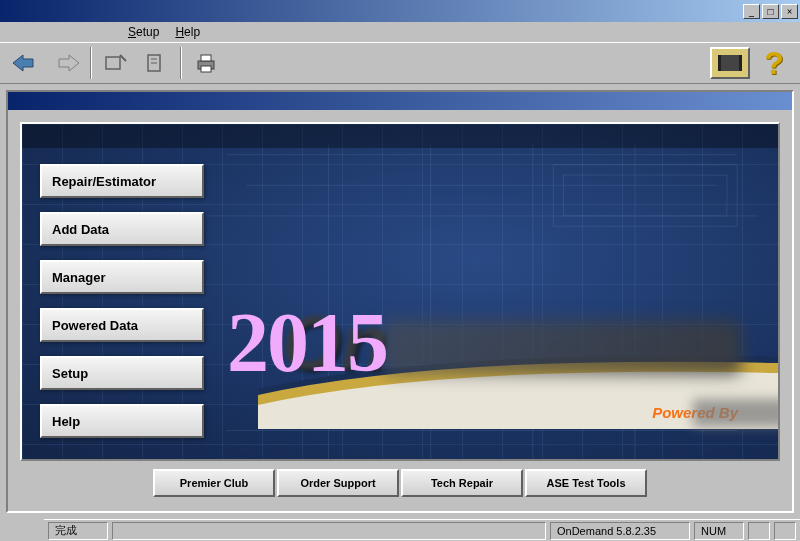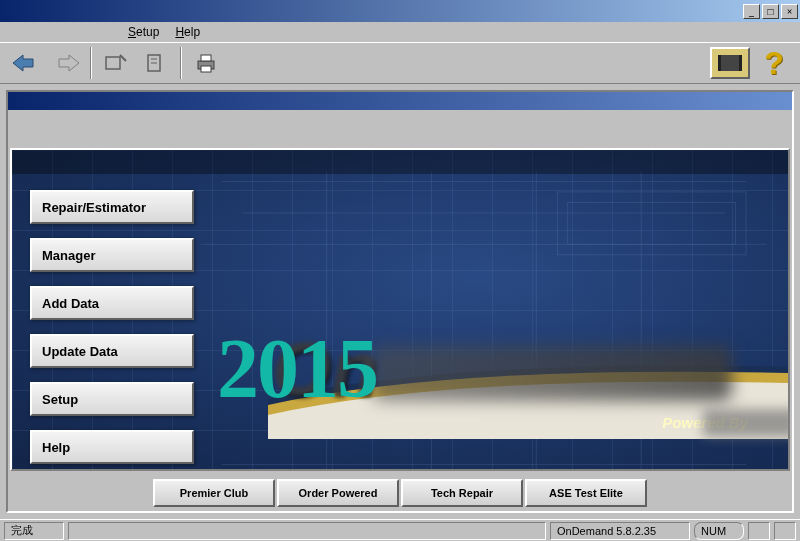--- a/index.html
+++ b/index.html
@@ -18,54 +18,54 @@
 .toolbar { height: 42px; background: #c0c0c0; display: flex; align-items: center; padding: 0 8px; border-top: 1px solid #fff; border-bottom: 1px solid #808080; }
 .toolbar-group { display: flex; align-items: center; gap: 4px; }
 .toolbar-sep { width: 2px; height: 32px; border-left: 1px solid #808080; border-right: 1px solid #fff; margin: 0 6px; }
 .toolbar-icon { width: 36px; height: 32px; display: flex; align-items: center; justify-content: center; cursor: pointer; }
 .toolbar-right { margin-left: auto; display: flex; gap: 6px; }
 
 .content-wrap { flex: 1; padding: 6px; background: #c0c0c0; }
 .inner-window { width: 100%; height: 100%; border: 2px solid; border-color: #808080 #fff #fff #808080; background: #c0c0c0; display: flex; flex-direction: column; }
 .inner-title { height: 18px; background: linear-gradient(to right, #08246b, #6a8fd0); }
 
-.main-panel { flex: 1; background: #c0c0c0; padding: 2px; display: flex; flex-direction: column; margin-top: 36px; }
+.main-panel { flex: 1; background: #c0c0c0; padding: 12px; display: flex; flex-direction: column; }
 .viewport { flex: 1; border: 2px solid; border-color: #fff #808080 #808080 #fff; background: #1e3a6e; position: relative; overflow: hidden; }
 
 .tech-bg { position: absolute; inset: 0; background:
   linear-gradient(rgba(100,140,200,0.15) 1px, transparent 1px) 0 0 / 40px 40px,
   linear-gradient(90deg, rgba(100,140,200,0.15) 1px, transparent 1px) 0 0 / 40px 40px,
   radial-gradient(ellipse at 60% 40%, #2a4a85 0%, #1a3260 60%, #132548 100%);
 }
 .tech-lines { position: absolute; inset: 0; opacity: 0.25; }
 
 .sidebar-buttons { position: absolute; left: 18px; top: 40px; width: 164px; display: flex; flex-direction: column; gap: 14px; z-index: 10; }
 .side-btn { height: 34px; background: linear-gradient(to bottom, #f5f5f5, #d8d8d8); border: 2px solid; border-color: #fff #606060 #606060 #fff; font-size: 13px; font-weight: bold; display: flex; align-items: center; padding-left: 10px; cursor: pointer; color: #000; box-shadow: 1px 1px 4px rgba(0,0,0,0.4); }
 
-.year { position: absolute; left: 205px; top: 170px; font-size: 84px; font-weight: bold; color: #14b8a6; font-family: "Times New Roman", serif; z-index: 20; letter-spacing: -2px; }
+.year { position: absolute; left: 205px; top: 170px; font-size: 84px; font-weight: bold; color: #f0abfc; font-family: "Times New Roman", serif; z-index: 20; letter-spacing: -2px; }
 
 .logo-smudge { position: absolute; left: 260px; top: 175px; width: 450px; height: 95px; z-index: 15; }
 .logo-text { font-size: 76px; font-weight: bold; font-style: italic; color: #3a3a3a; font-family: "Arial Black", sans-serif; filter: blur(2px); opacity: 0.85; text-shadow: 2px 2px 0 #000; }
 .blur-bar { position: absolute; left: 360px; top: 196px; width: 360px; height: 55px; background: linear-gradient(to right, rgba(80,80,80,0.6), rgba(60,60,60,0.8)); filter: blur(8px); z-index: 16; border-radius: 10px; }
 
 .gold-swoosh { position: absolute; bottom: 30px; right: 0; width: 520px; height: 80px; z-index: 12; }
-.powered { position: absolute; bottom: 38px; right: 40px; z-index: 18; font-size: 15px; font-weight: bold; font-style: italic; color: #fef9c3; }
+.powered { position: absolute; bottom: 38px; right: 40px; z-index: 18; font-size: 15px; font-weight: bold; font-style: italic; color: #f97316; }
 .powered-blur { position: absolute; bottom: 32px; right: -10px; width: 95px; height: 28px; background: rgba(120,120,120,0.7); filter: blur(6px); z-index: 18; }
 
 .dark-band { position: absolute; left: 0; top: 0; right: 0; height: 24px; background: rgba(0,0,0,0.35); z-index: 5; }
 
 .bottom-buttons { height: 38px; display: flex; align-items: center; justify-content: center; gap: 2px; padding-top: 6px; }
 .bottom-btn { flex: 1; max-width: 122px; height: 28px; background: linear-gradient(to bottom, #f0f0f0, #d0d0d0); border: 2px solid; border-color: #fff #606060 #606060 #fff; font-size: 11px; font-weight: bold; cursor: pointer; }
 
-.statusbar { height: 22px; background: #c0c0c0; border-top: 1px solid #fff; display: flex; align-items: center; font-size: 11px; padding: 0 4px; gap: 4px; }
+.statusbar { height: 22px; background: #c0c0c0; border-top: 1px solid #fff; display: flex; align-items: center; font-size: 11px; padding: 0 4px; gap: 4px; margin-left: 44px; }
 .status-cell { border: 1px solid; border-color: #808080 #fff #fff #808080; padding: 1px 6px; height: 18px; display: flex; align-items: center; }
 .status-left { width: 60px; }
 .status-spacer { flex: 1; }
 .status-version { width: 140px; text-align: right; }
-.status-num { width: 50px; border-radius: 7px; }
+.status-num { width: 50px; }
 .status-small { width: 22px; }
 </style>
 </head>
 <body>
 
 <div class="window">
 
   <div class="titlebar">
     <div class="titlebar-controls">
       <div class="titlebar-btn">_</div>
@@ -142,23 +142,23 @@
               <path d="M200 30 H700 M220 60 H680 M180 90 H720 M200 300 H700 M220 330 H680"></path>
               <path d="M300 20 V350 M400 20 V350 M500 20 V350 M600 20 V350"></path>
               <rect x="520" y="40" width="180" height="60"></rect>
               <rect x="530" y="50" width="160" height="40"></rect>
             </g>
           </svg>
           <div class="dark-band"></div>
 
           <div class="sidebar-buttons">
             <div class="side-btn">Repair/Estimator</div>
+            <div class="side-btn">Add Data</div>
             <div class="side-btn">Manager</div>
-            <div class="side-btn">Add Data</div>
-            <div class="side-btn">Update Data</div>
+            <div class="side-btn">Powered Data</div>
             <div class="side-btn">Setup</div>
             <div class="side-btn">Help</div>
           </div>
 
           <div class="logo-smudge">
             <span class="logo-text">On</span>
           </div>
           <div class="blur-bar"></div>
 
           <div class="year">2015</div>
@@ -167,23 +167,23 @@
             <path d="M0 50 Q180 10 520 18 L520 80 L0 80 Z" fill="#e8e4d8"></path>
             <path d="M0 44 Q180 4 520 12 L520 24 Q180 16 0 56 Z" fill="#c9a840"></path>
             <path d="M0 40 Q180 0 520 8 L520 14 Q180 6 0 46 Z" fill="#1a2f55"></path>
           </svg>
           <div class="powered">Powered By</div>
           <div class="powered-blur"></div>
         </div>
 
         <div class="bottom-buttons">
           <button class="bottom-btn">Premier Club</button>
-          <button class="bottom-btn">Order Powered</button>
+          <button class="bottom-btn">Order Support</button>
           <button class="bottom-btn">Tech Repair</button>
-          <button class="bottom-btn">ASE Test Elite</button>
+          <button class="bottom-btn">ASE Test Tools</button>
         </div>
 
       </div>
     </div>
   </div>
 
   <div class="statusbar">
     <div class="status-cell status-left">完成</div>
     <div class="status-cell status-spacer"></div>
     <div class="status-cell status-version">OnDemand 5.8.2.35</div>

